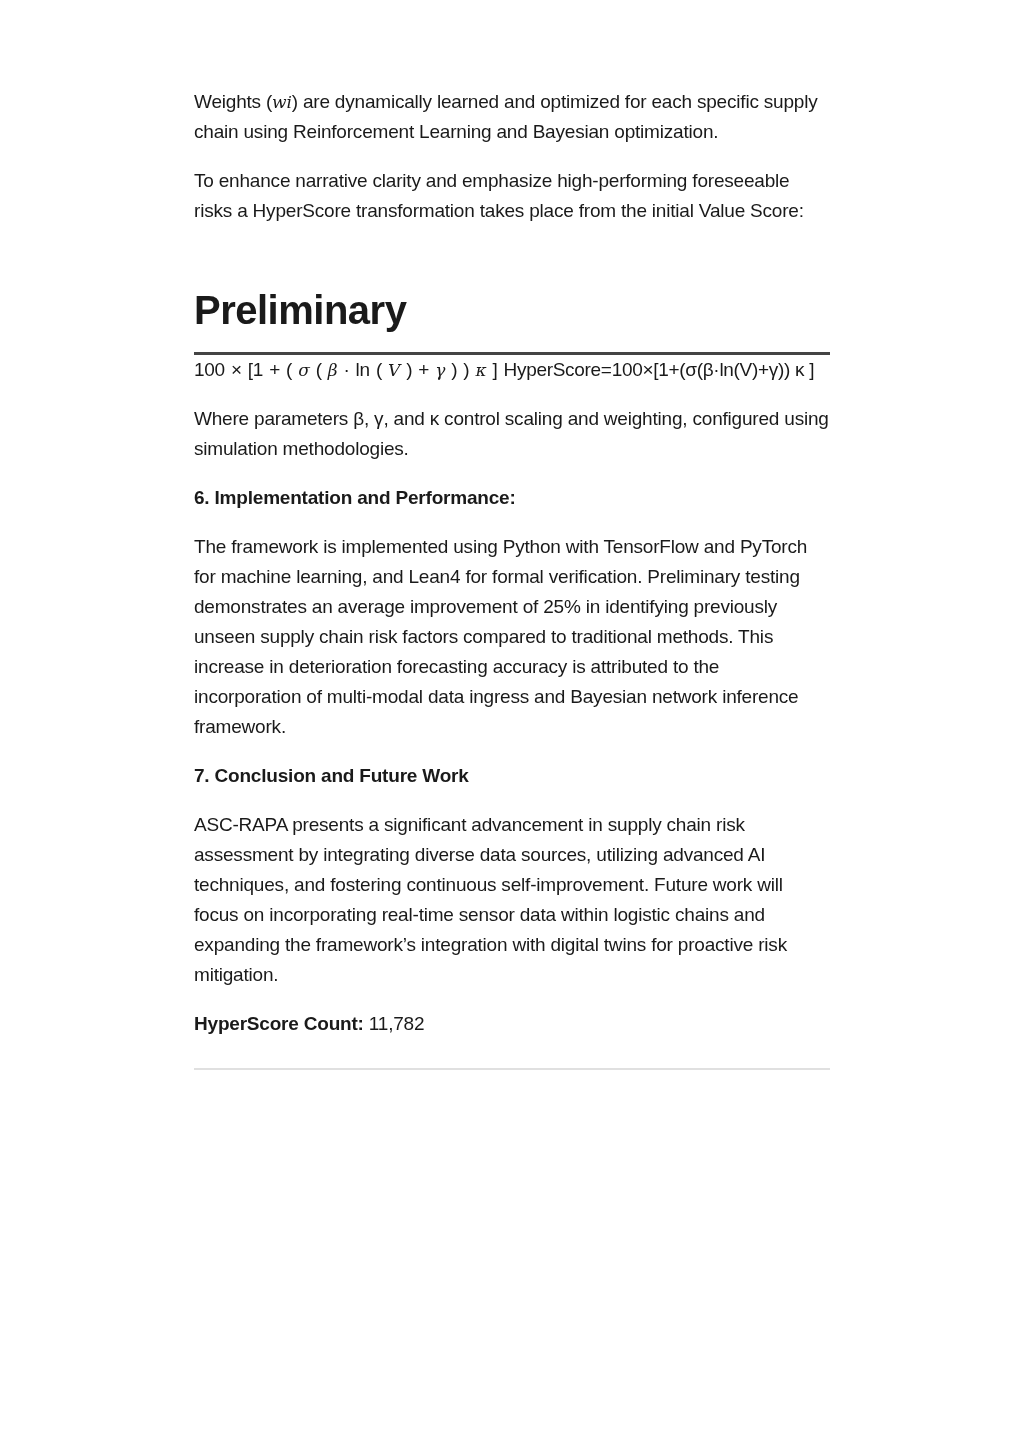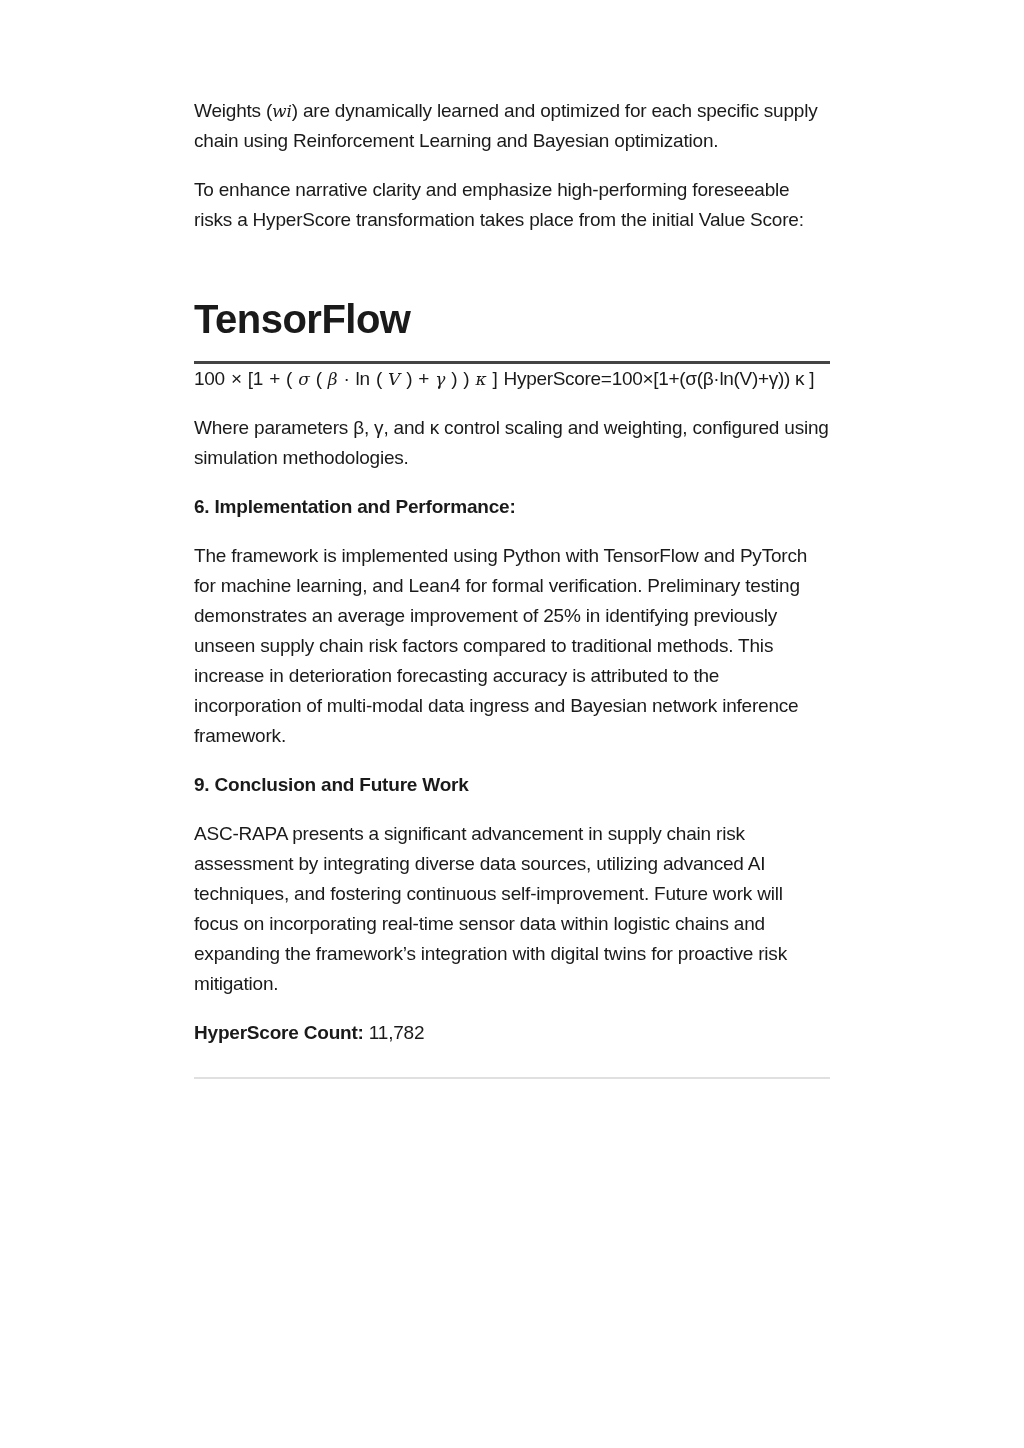--- a/index.html
+++ b/index.html
@@ -11,21 +11,21 @@
       width: 1024px;
       height: 1448px;
       position: relative;
       overflow: hidden;
       font-family: "Liberation Sans", sans-serif;
       color: #1a1a1a;
     }
     .page {
       position: absolute;
       left: 194px;
-      top: 96px;
+      top: 87px;
       width: 636px;
     }
     p {
       margin: 0;
       font-size: 19px;
       line-height: 30px;
       letter-spacing: -0.2px;
     }
     .para { margin-bottom: 19px; }
     h4 {
@@ -75,21 +75,21 @@
   </style>
 </head>
 <body>
 
 <div class="page">
 
   <p class="para"><span>Weights (</span><span class="italic-math">wi</span><span>) are dynamically learned and optimized for each specific supply chain using Reinforcement Learning and Bayesian optimization.</span></p>
 
   <p class="para">To enhance narrative clarity and emphasize high-performing foreseeable risks a HyperScore transformation takes place from the initial Value Score:</p>
 
-  <h1>TensorFlow</h1>
+  <h1>Preliminary</h1>
 
   <div class="formula-line">
     <span class="math-render">
       <span class="mo">100</span>
       <span class="mo">×</span>
       <span class="mo">[</span><span class="mo">1</span>
       <span class="mo">+</span>
       <span class="mo">(</span>
       <span class="mi">σ</span>
       <span class="mo">(</span>
@@ -107,19 +107,19 @@
       <span class="mo">]</span>
     </span>
     <span class="math-text">HyperScore=100×[1+(σ(β·ln(V)+γ)) κ ]</span>
   </div>
 
   <p class="para">Where parameters β, γ, and κ control scaling and weighting, configured using simulation methodologies.</p>
 
   <h4>6. Implementation and Performance:</h4>
   <p class="para">The framework is implemented using Python with TensorFlow and PyTorch for machine learning, and Lean4 for formal verification. Preliminary testing demonstrates an average improvement of 25% in identifying previously unseen supply chain risk factors compared to traditional methods. This increase in deterioration forecasting accuracy is attributed to the incorporation of multi-modal data ingress and Bayesian network inference framework.</p>
 
-  <h4>9. Conclusion and Future Work</h4>
+  <h4>7. Conclusion and Future Work</h4>
   <p class="para">ASC-RAPA presents a significant advancement in supply chain risk assessment by integrating diverse data sources, utilizing advanced AI techniques, and fostering continuous self-improvement. Future work will focus on incorporating real-time sensor data within logistic chains and expanding the framework’s integration with digital twins for proactive risk mitigation.</p>
 
   <p class="char-count"><span class="label">HyperScore Count:</span> <span>11,782</span></p>
 
   <hr class="bottom-rule">
 </div>
 
 </body></html>

